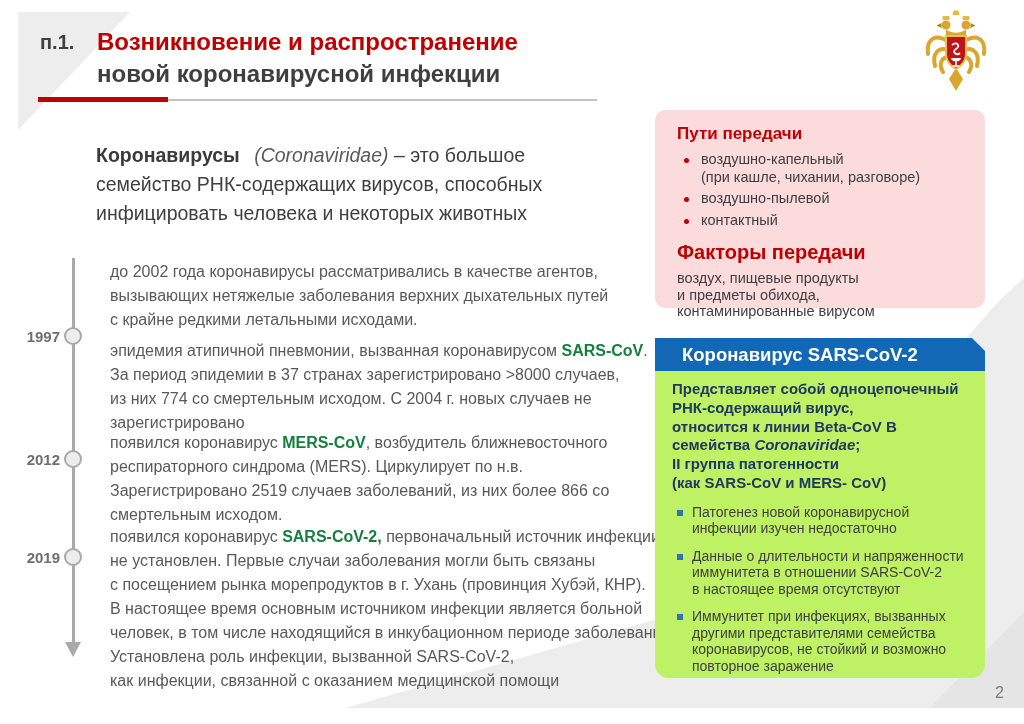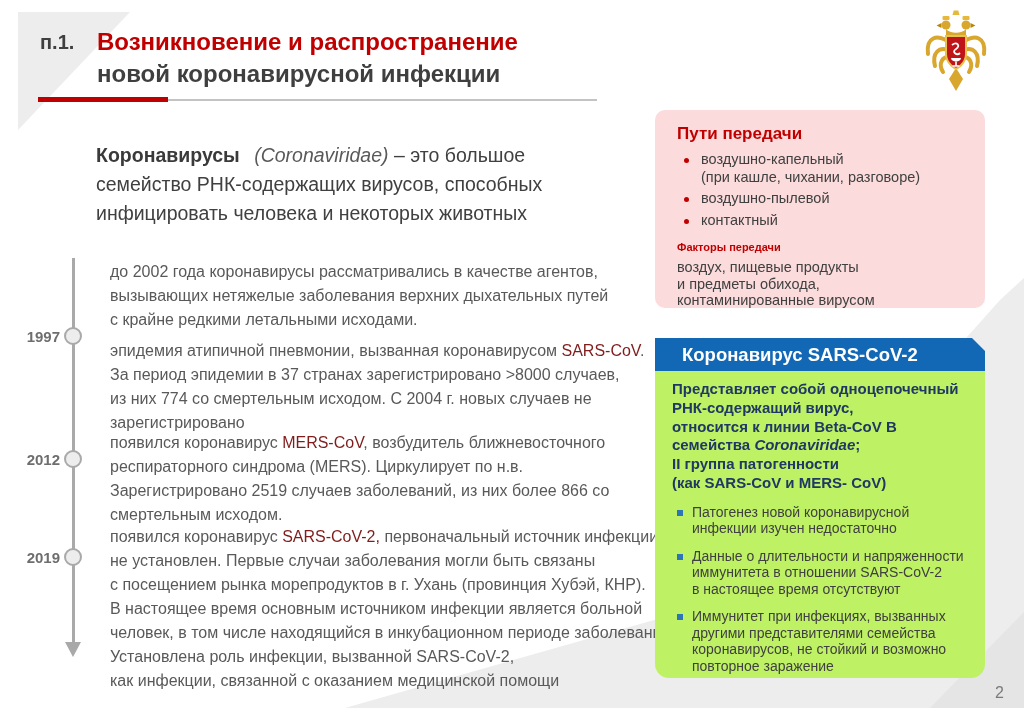--- a/index.html
+++ b/index.html
@@ -28,32 +28,32 @@
   .tl-line{position:absolute;left:72px;top:258px;width:3px;height:384px;background:#a9a9a9;}
   .tl-arrow{position:absolute;left:65px;top:642px;width:0;height:0;
             border-left:8px solid transparent;border-right:8px solid transparent;
             border-top:15px solid #a9a9a9;}
   .tl-dot{position:absolute;width:14px;height:14px;border:2.5px solid #a9a9a9;border-radius:50%;
           background:#ededed;left:64px;}
   .tl-year{position:absolute;left:14px;width:46px;text-align:right;font-size:15px;
            font-weight:bold;color:#6e6e6e;}
   .tl-event{position:absolute;left:110px;width:585px;font-size:16px;line-height:24px;
             color:#595959;white-space:pre-line;}
-  .tl-event .b{font-weight:normal;color:#7f1d1d;}
+  .tl-event .b{font-weight:bold;color:#15803d;}
 
   
   .pink{position:absolute;left:655px;top:110px;width:330px;height:198px;background:#fbdbdb;
         border-radius:10px;box-sizing:border-box;padding:14px 16px 0 22px;}
   .pink-title{font-size:17px;font-weight:bold;color:#c00000;}
   .pink-list{margin-top:7px;}
   .pink-item{display:flex;margin-bottom:4px;}
   .pink-dot{flex:none;width:5px;height:5px;border-radius:50%;background:#c00000;
             margin:7px 12px 0 7px;}
   .pink-item-text{font-size:14.5px;line-height:17.5px;color:#404040;white-space:pre-line;}
-  .pink-sub{margin-top:12px;font-size:11px;font-weight:bold;color:#c00000;}
+  .pink-sub{margin-top:12px;font-size:20px;font-weight:bold;color:#c00000;}
   .pink-factors{margin-top:6px;font-size:14.5px;line-height:16.5px;color:#404040;white-space:pre-line;}
 
   
   .blue-hd{position:absolute;left:655px;top:338px;width:330px;height:33px;background:#1268b5;
            clip-path:polygon(0 0,calc(100% - 13px) 0,100% 13px,100% 100%,0 100%);}
   .blue-hd-text{font-size:18.5px;font-weight:bold;color:#ffffff;line-height:33px;padding-left:27px;}
   .blue-bd{position:absolute;left:655px;top:371px;width:330px;height:307px;background:#bef264;
            border-radius:0 0 14px 14px;box-sizing:border-box;padding:9px 6px 0 17px;}
   .blue-desc{font-size:15px;font-weight:bold;color:#1f3864;line-height:18.8px;white-space:pre-line;}
   .blue-desc .i{font-style:italic;}

